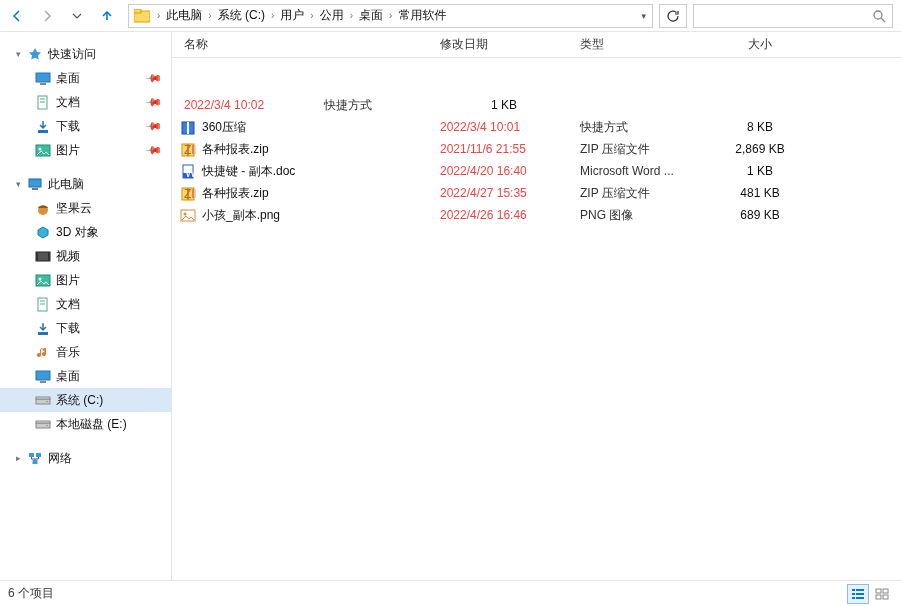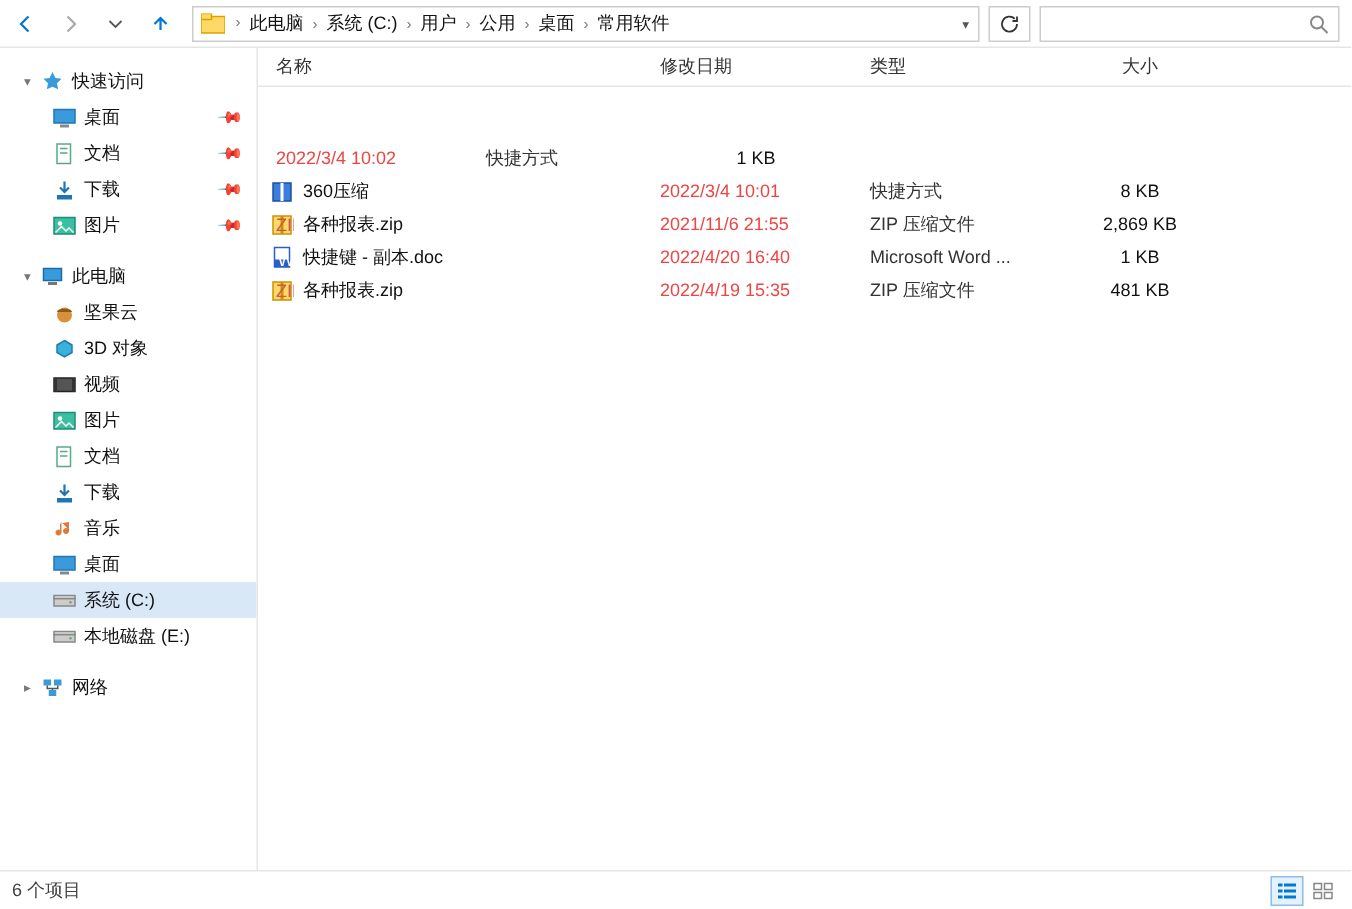--- a/index.html
+++ b/index.html
@@ -338,23 +338,38 @@
           <div class="col col-name">
             <span class="row-icon">
               <svg width="16" height="15" viewBox="0 0 16 15">
                 <rect x="2" y="2" width="12" height="12" fill="#ffd867" stroke="#c99400"></rect>
                 <rect x="7" y="2" width="2" height="12" fill="#c99400"></rect>
                 <text x="4" y="12" font-size="5" fill="#c55">ZIP</text>
               </svg>
             </span>
             <span>各种报表.zip</span>
           </div>
-          <div class="col col-date">2022/4/19 15:35</div>
+          <div class="col col-date">2022/4/27 15:35</div>
           <div class="col col-type">ZIP 压缩文件</div>
           <div class="col col-size">481 KB</div>
+        </div>
+        <div class="row">
+          <div class="col col-name">
+            <span class="row-icon">
+              <svg width="16" height="15" viewBox="0 0 16 15">
+                <rect x="1" y="2" width="14" height="11" fill="#fff" stroke="#dc8a3a"></rect>
+                <circle cx="5" cy="6" r="1.5" fill="#dc8a3a"></circle>
+                <path d="M2 12l4-4 3 3 2-2 3 3" stroke="#dc8a3a" fill="none"></path>
+              </svg>
+            </span>
+            <span>小孩_副本.png</span>
+          </div>
+          <div class="col col-date">2022/4/26 16:46</div>
+          <div class="col col-type">PNG 图像</div>
+          <div class="col col-size">689 KB</div>
         </div>
       </div>
   </div>
 </div>
 
 <div class="statusbar">
   <span>6 个项目</span>
   <div class="views">
     <div class="view-btn active">
         <svg width="14" height="12" viewBox="0 0 14 12">

